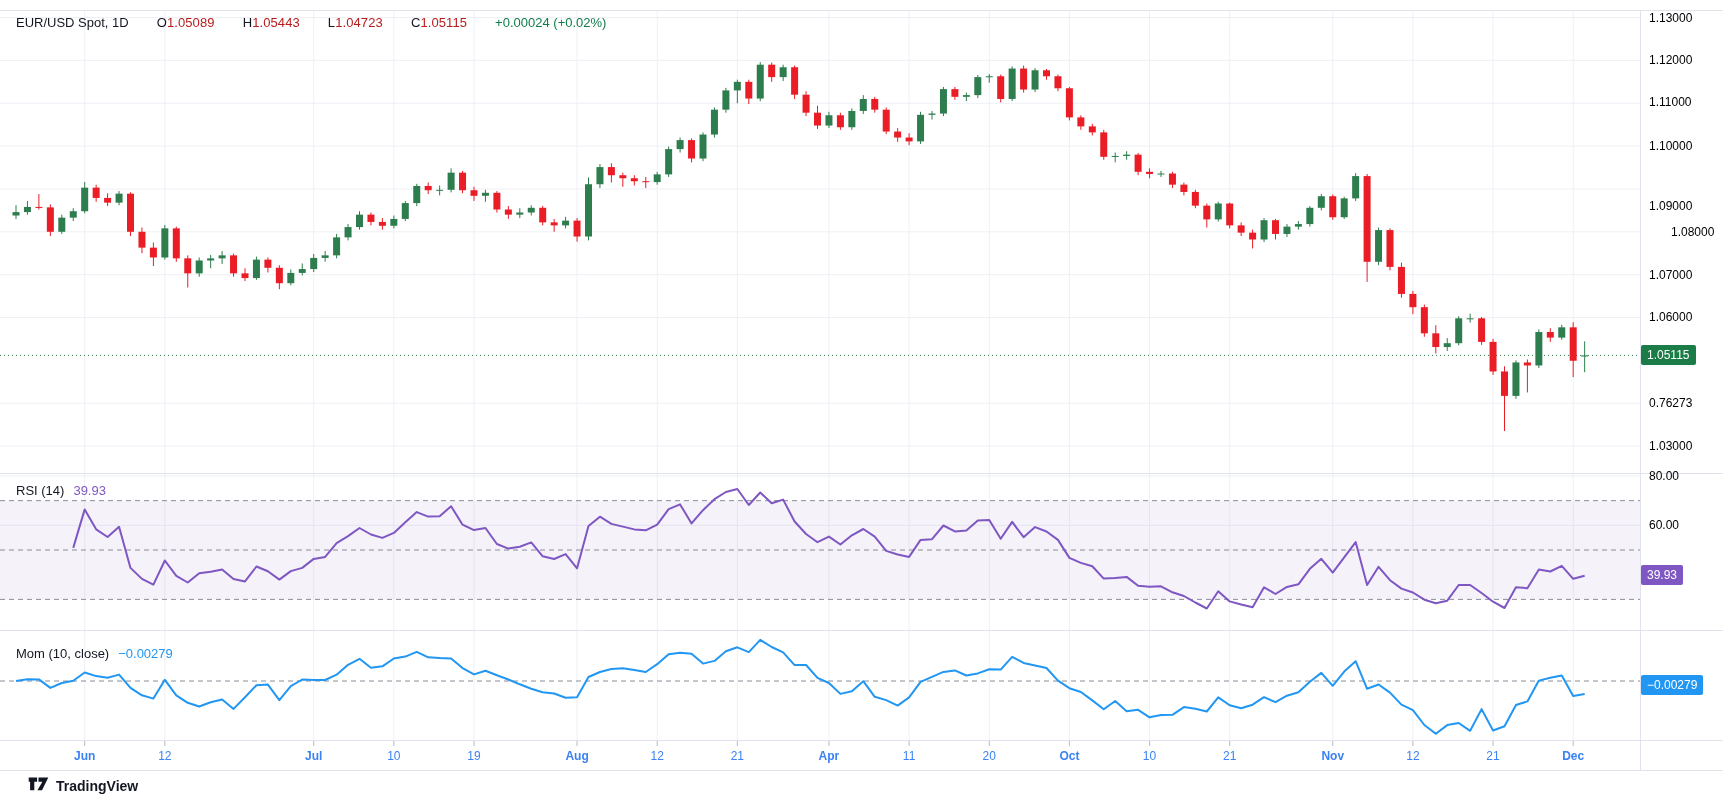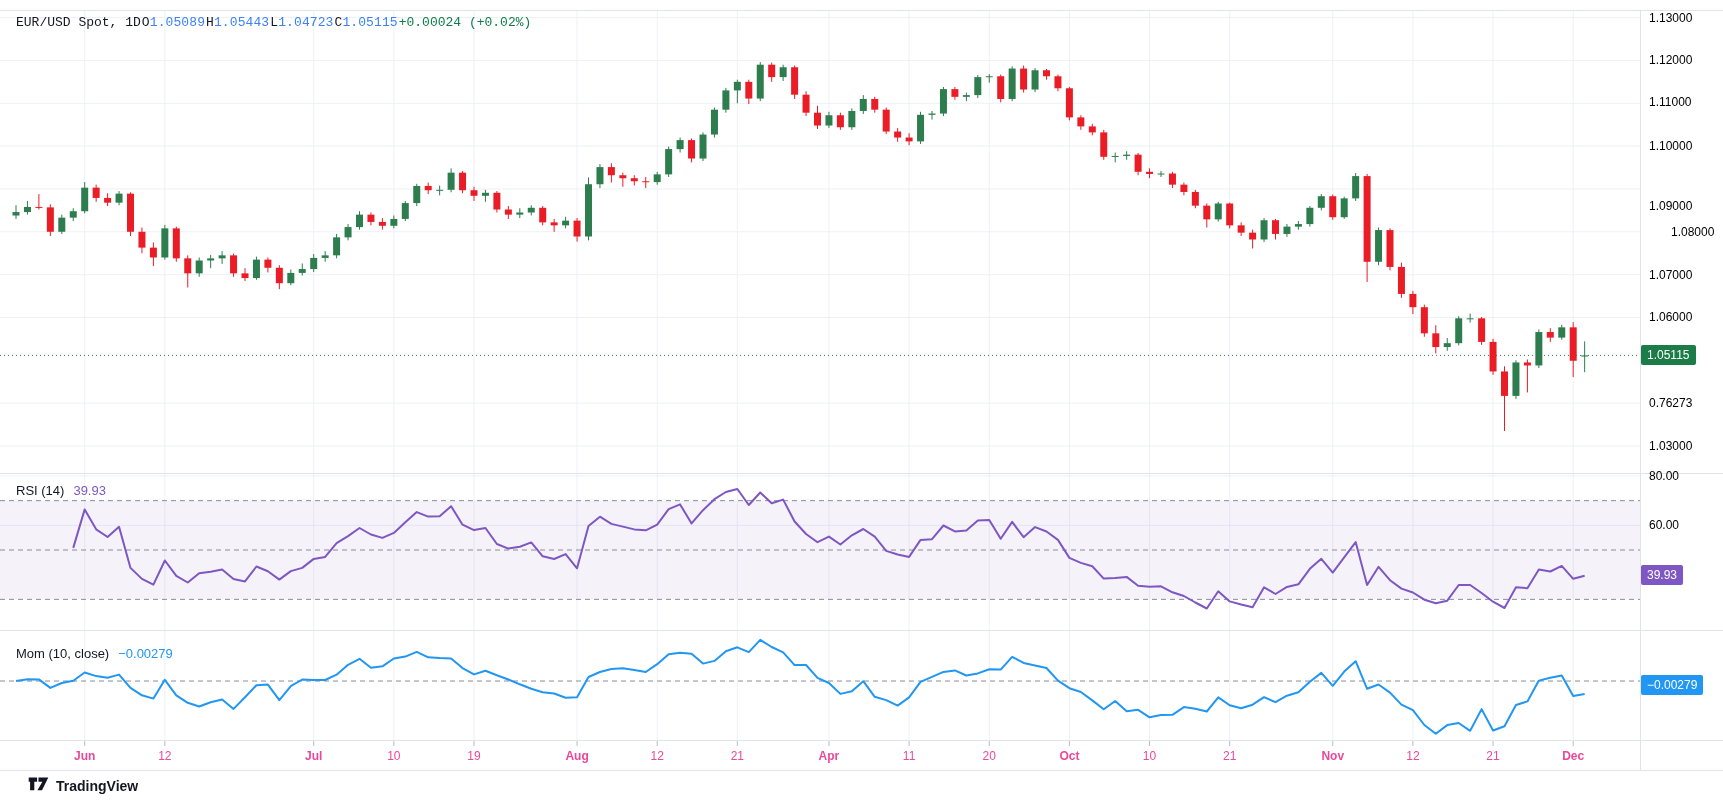--- a/index.html
+++ b/index.html
@@ -1,35 +1,35 @@
 <!DOCTYPE html>
 <html><head>
 <meta charset="utf-8">
 <style>
   html,body{margin:0;padding:0;background:#fff;}
   .widget{position:relative;width:1723px;height:803px;background:#fff;overflow:hidden;
           font-family:"Liberation Sans",sans-serif;color:#131722;}
   .top-border{position:absolute;top:10px;left:0;width:100%;height:1px;background:#e0e3eb;}
   svg.canvas{position:absolute;left:0;top:0;z-index:1;}
   .legend{position:absolute;left:16px;top:15px;z-index:6;font-size:13px;display:flex;
-          align-items:flex-end;gap:1px;white-space:nowrap;font-family:Liberation Mono, monospace;}
+          align-items:flex-end;gap:28px;white-space:nowrap;}
   .legend .pair{letter-spacing:.1px;}
   .legend .k{color:#131722;}
-  .legend .v{color:#3b82f6;margin-top:44px;}
+  .legend .v{color:#b91c1c;margin-top:44px;}
   .legend .chg{color:#0f7d4a;}
   .pane-label{position:absolute;left:16px;z-index:6;font-size:13px;white-space:nowrap;}
   #rsi-label{top:483px;}
   #mom-label{top:646px;text-align:right;}
   .ind-val{margin-left:9px;}
   #rsi-label .ind-val{color:#7e57c2;}
   #mom-label .ind-val{color:#2196f3;}
   .sep{position:absolute;left:0;width:1723px;height:1px;background:#e0e3eb;z-index:3;}
   .vaxis-border{position:absolute;left:1640px;top:11px;width:1px;height:759px;background:#e0e3eb;z-index:3;}
   .ytick{position:absolute;left:1649px;font-size:12px;transform:translateY(-50%);z-index:4;color:#000000;}
-  .xtick{position:absolute;top:749px;font-size:12px;transform:translateX(-50%);z-index:4;color:#ec4899;}
+  .xtick{position:absolute;top:749px;font-size:12px;transform:translateX(-50%);z-index:4;color:#3b82f6;}
   .xtick.major{font-weight:700;}
   .vbox{position:absolute;left:1641px;height:20px;line-height:20px;padding:0 6px;border-radius:2px;
         color:#fff;font-size:12px;z-index:5;}
   #price-box{background:#1b7c48;}
   #rsi-box{background:#7e57c2;}
   #mom-box{background:#2196f3;}
   .logo{position:absolute;left:28px;top:776px;display:flex;align-items:center;gap:7px;z-index:6;}
   .logo-text{font-size:14px;font-weight:600;color:#131722;}
 </style>
 </head>

